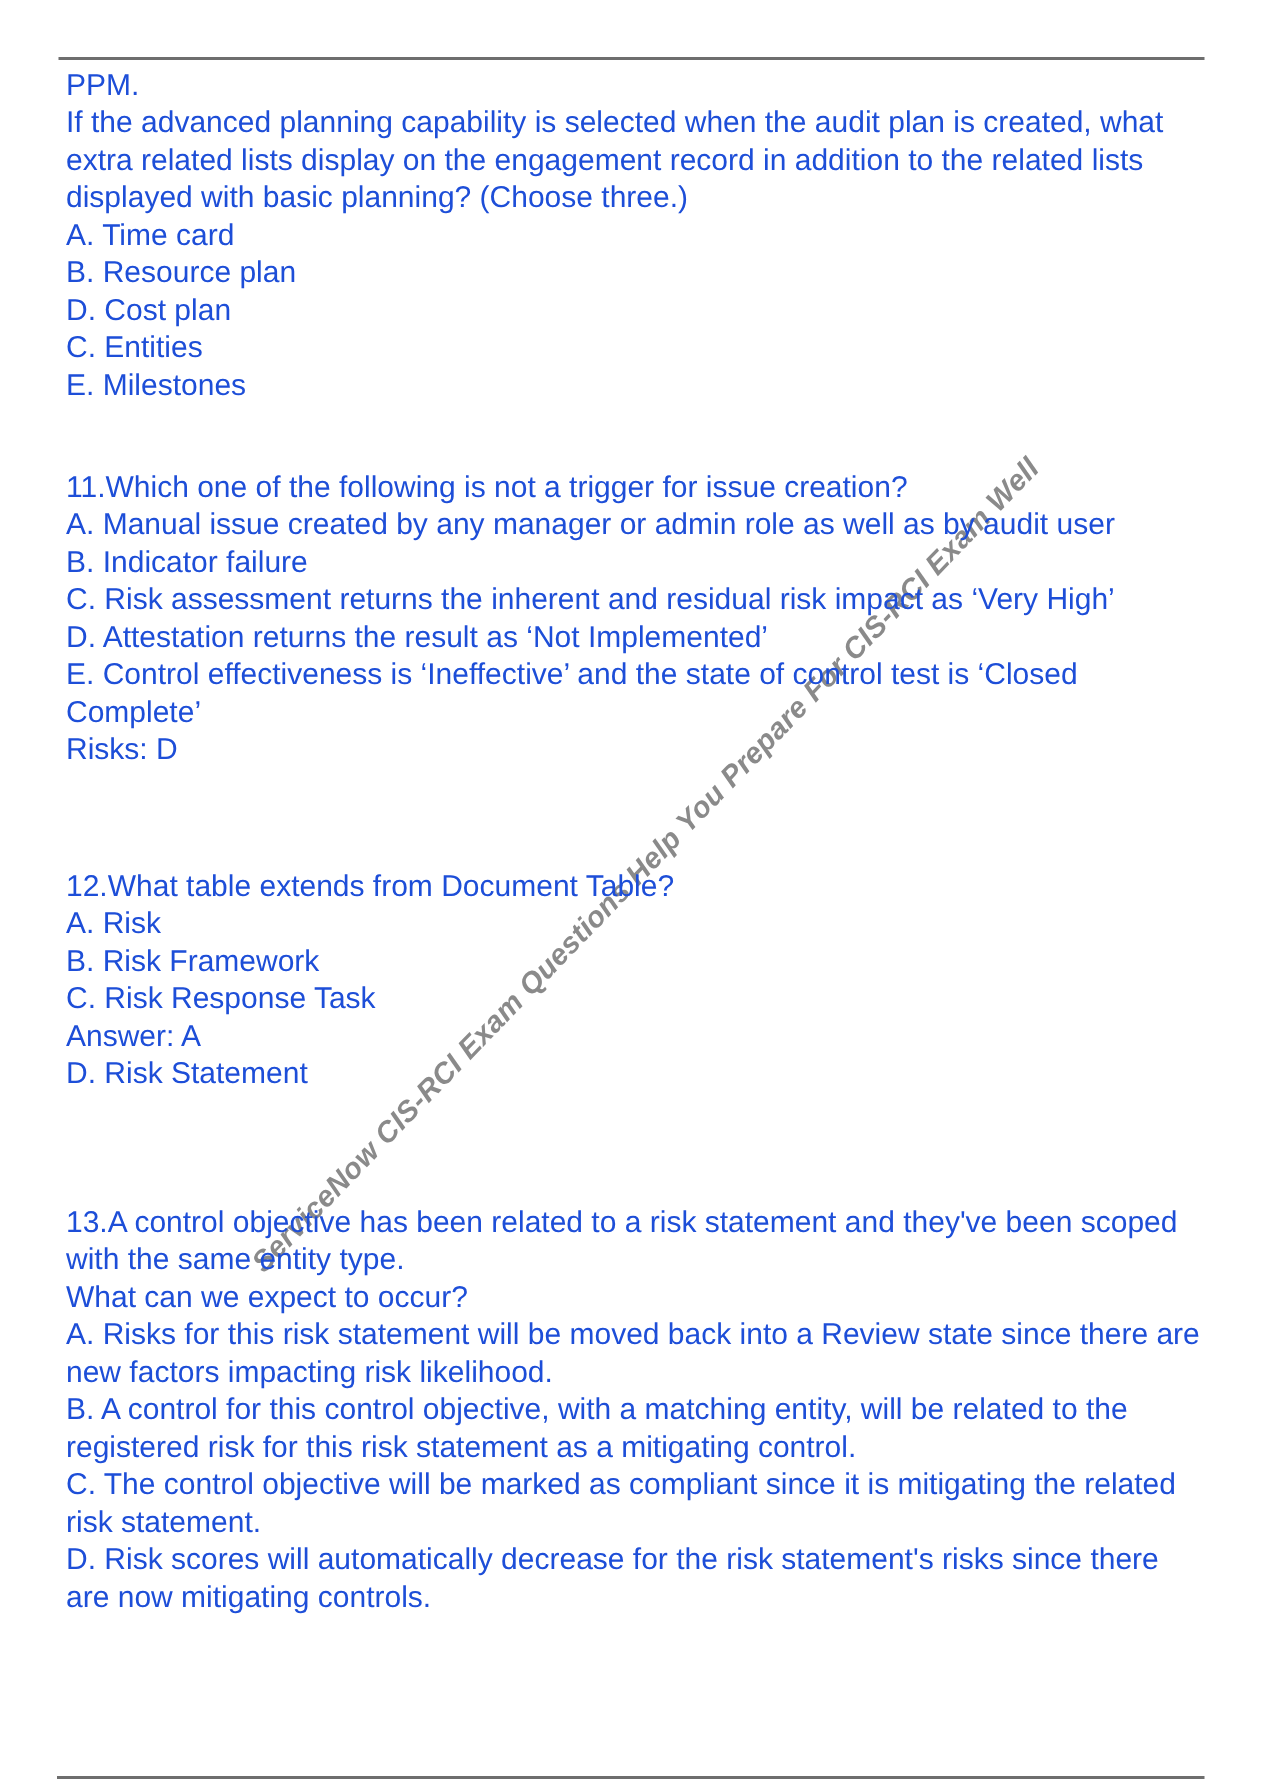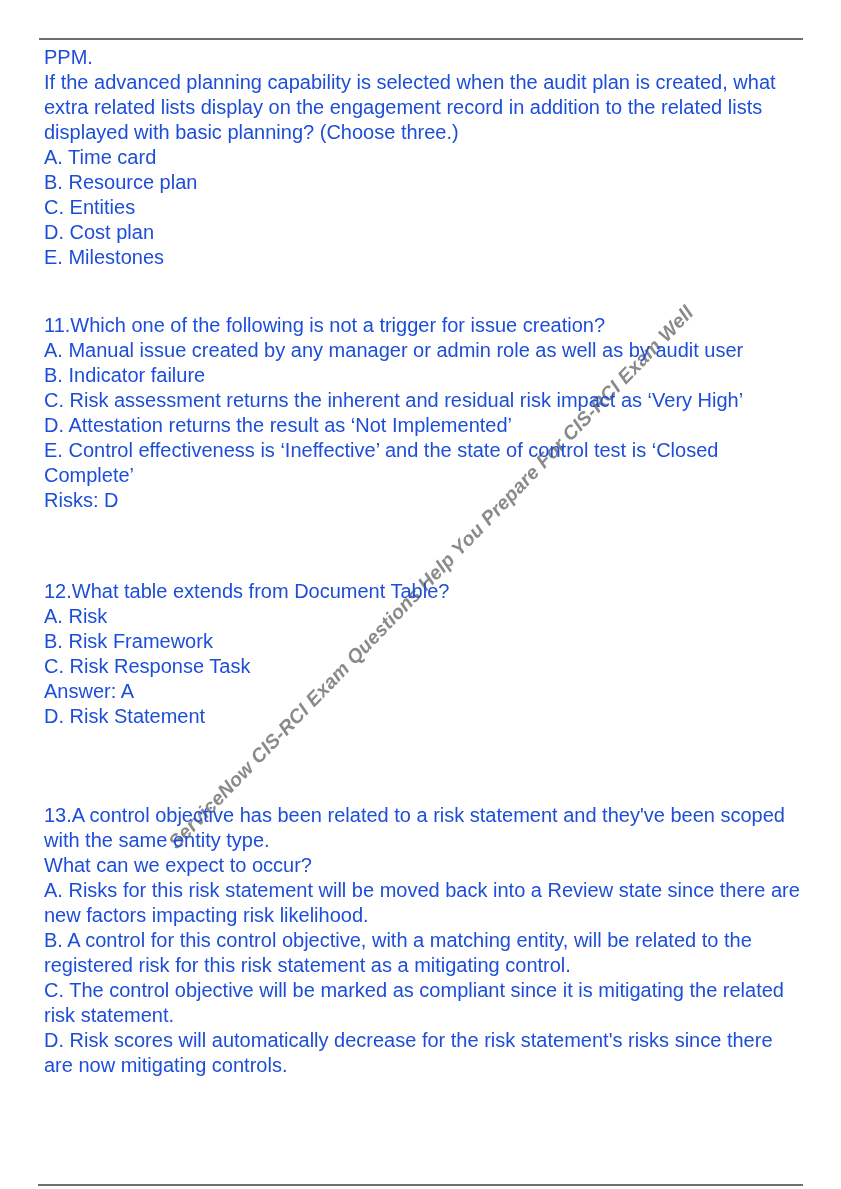--- a/index.html
+++ b/index.html
@@ -75,22 +75,22 @@
 
   <div class="content">
 
     <div class="block block-q10">
       <div class="line">PPM.</div>
       <div class="line">If the advanced planning capability is selected when the audit plan is created, what</div>
       <div class="line">extra related lists display on the engagement record in addition to the related lists</div>
       <div class="line">displayed with basic planning? (Choose three.)</div>
       <div class="line">A. Time card</div>
       <div class="line">B. Resource plan</div>
+      <div class="line">D. Cost plan</div>
       <div class="line">C. Entities</div>
-      <div class="line">D. Cost plan</div>
       <div class="line">E. Milestones</div>
     </div>
 
     <div class="block block-q11">
       <div class="line">11.Which one of the following is not a trigger for issue creation?</div>
       <div class="line">A. Manual issue created by any manager or admin role as well as by audit user</div>
       <div class="line">B. Indicator failure</div>
       <div class="line">C. Risk assessment returns the inherent and residual risk impact as ‘Very High’</div>
       <div class="line">D. Attestation returns the result as ‘Not Implemented’</div>
       <div class="line">E. Control effectiveness is ‘Ineffective’ and the state of control test is ‘Closed</div>

